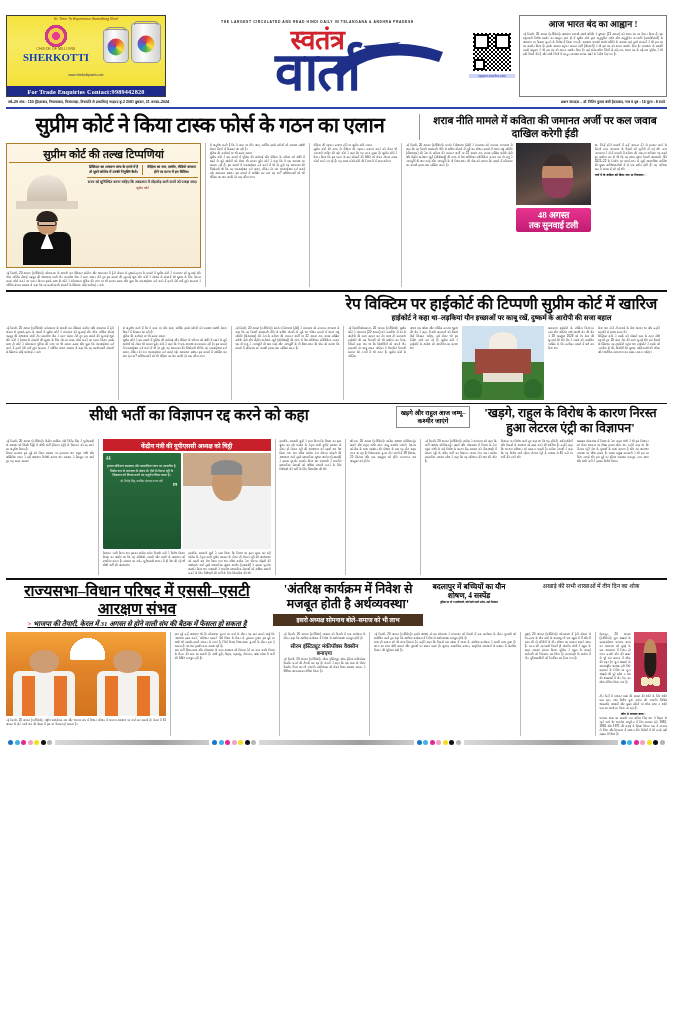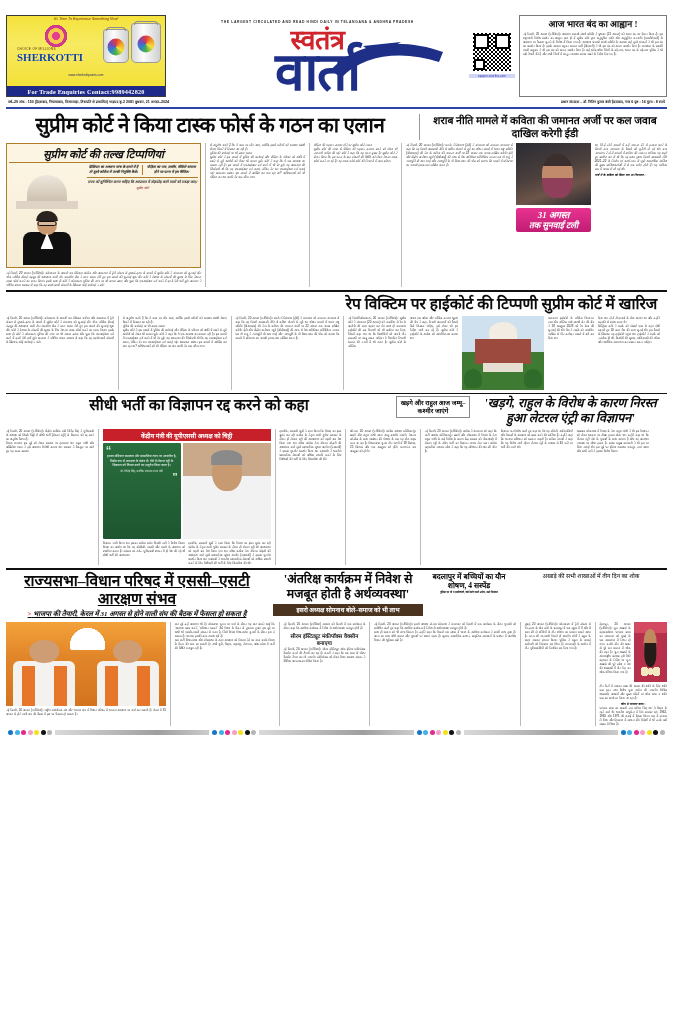--- a/index.html
+++ b/index.html
@@ -24,21 +24,21 @@
     position: relative; overflow: hidden;
   }
   .ad-title {
     text-align: center; font-weight: bold; font-size: 13px; letter-spacing: .2px;
     color: #1a1a6e; text-shadow: 0.5px 0.5px 0 #fff; padding-top: 3px;
     font-family: "Liberation Serif", serif;
   }
   .ad-tag { text-align:center; font-size:3.6px; font-style: italic; color:#7a2a14; padding-top:1px;}
   .ad-mid { position: relative; height: 52px; }
   .ad-logo {
-    position:absolute; left: 10px; top: 4px; width: 78px; 
+    position:absolute; left: 10px; top: 4px; width: 78px; text-align:center;
   }
   .ad-flower { width: 30px; height: 22px; margin: 0 auto;
     background: radial-gradient(circle at 50% 50%, #e53d8f 0 22%, #f7c84a 23% 42%, #d03a8a 43% 60%, transparent 61%);
   }
   .ad-choice { font-size: 3.2px; color:#5a3a10; letter-spacing:.3px; }
   .ad-brand { font-size: 11px; font-weight: bold; color:#123f8e; font-family:"Liberation Serif", serif;
     text-shadow: .4px .4px 0 #fff; line-height: 12px;}
   .ad-buckets { position:absolute; right: 4px; top: 2px; display:flex; gap:2px; align-items:flex-end;}
   .bucket { width: 26px; height: 34px; border-radius: 3px 3px 5px 5px;
     background: linear-gradient(90deg,#d8d8d8,#fdfdfd 40%,#cfcfcf); border:1px solid #9a9a9a; position:relative;}
@@ -292,21 +292,21 @@
 
   <div class="lead-row">
     <div class="lead-left">
       <div class="h-mega">सुप्रीम कोर्ट ने किया टास्क फोर्स के गठन का एलान</div>
     </div>
     <div class="lead-right">
       <div class="h-right">शराब नीति मामले में कविता की जमानत अर्जी पर कल जवाब दाखिल करेगी ईडी</div>
     </div>
   </div>
 
-  <div class="cols" style="padding-top:3px;font-style:italic;">
+  <div class="cols" style="padding-top:3px;">
 
     <div style="width:205px;">
       <div class="ig">
         <div class="ig-h">सुप्रीम कोर्ट की तल्ख टिप्पणियां</div>
         <div class="ig-body">
           <div class="ig-img">
             <div class="court-dome">
               <div class="dome"></div>
                 <div class="dome-base"></div>
             </div>
@@ -349,35 +349,36 @@
 
     <div class="sep"></div>
 
     <div style="width:112px;">
       <div class="body-txt">नई दिल्ली, 20 अगस्त (एजेंसियां)। प्रवर्तन निदेशालय (ईडी) ने मंगलवार को उच्चतम न्यायालय से कहा कि वह दिल्ली आबकारी नीति से कथित घोटाले से जुड़े धन शोधन मामले में भारत राष्ट्र समिति (बीआरएस) की नेता के कविता की जमानत अर्जी पर 22 अगस्त तक जवाब दाखिल करेगी। ईडी और केंद्रीय अन्वेषण ब्यूरो (सीबीआई) की तरफ से पेश अतिरिक्त सॉलिसिटर जनरल एस वी राजू ने न्यायमूर्ति बी आर गवई और न्यायमूर्ति के वी विश्वनाथन की पीठ को बताया कि मामले में प्रतिउत्तर का जवाबी हलफनामा दाखिल करना है।</div>
     </div>
 
     <div style="width:78px;">
       <div class="photo ph-kavita" style="height:62px;"></div>
       <div class="badge-pink" style="margin-top:3px;">
-        <div class="l1">31 अगस्त</div>
+        <div class="l1">48 अगस्त</div>
         <div class="l2">तक सुनवाई टली</div>
       </div>
     </div>
 
     <div style="width:76px;">
       <div class="body-txt">था, जिन्हें दोनों मामलों में उन्हें जमानत देने से इनकार करने के दिल्ली उच्च न्यायालय के फैसले को चुनौती दी गई थी। उच्च न्यायालय ने दोनों मामलों में कविता की जमानत याचिका यह कहते हुए खारिज कर दी थी कि वह प्रथम दृष्टया दिल्ली आबकारी नीति 2021–22 के निर्माण एवं कार्यान्वयन से जुड़ी आपराधिक साजिश की मुख्य साजिशकर्ताओं में से एक प्रतीत होती हैं। यह याचिका बाद में वापस ले ली गई थी।</div>
       <div class="body-txt" style="font-weight:bold;padding-top:2px;">मार्च में के कविता को किया गया था गिरफ्तार :</div>
     </div>
   </div>
 
   <div class="rule-thick" style="margin:3px 0;"></div>
 
   <div style="margin-left:330px;">
     <div class="sec-h">रेप विक्टिम पर हाईकोर्ट की टिप्पणी सुप्रीम कोर्ट में खारिज</div>
+    <div class="sec-sub" style="padding-top:1px;">हाईकोर्ट ने कहा था–लड़कियां यौन इच्छाओं पर काबू रखें, दुष्कर्म के आरोपी की सजा बहाल</div>
   </div>
 
   <div class="cols" style="padding-top:3px;">
 
     <div style="width:108px;">
       <div class="body-txt">नई दिल्ली, 20 अगस्त (एजेंसियां)। कोलकाता के आरजी कर मेडिकल कॉलेज और अस्पताल में ट्रेनी डॉक्टर से दुष्कर्म–हत्या के मामले में सुप्रीम कोर्ट ने मंगलवार को सुनवाई की। चीफ जस्टिस डीवाई चंद्रचूड़ की अध्यक्षता वाली तीन सदस्यीय पीठ ने स्वत: संज्ञान लेते हुए इस मामले की सुनवाई शुरू की। कोर्ट ने देशभर के डॉक्टरों की सुरक्षा के लिए नेशनल टास्क फोर्स बनाने का एलान किया। इसके साथ ही कोर्ट ने कोलकाता पुलिस की जांच पर भी सवाल उठाए और पूछा कि एफआईआर दर्ज करने में इतनी देरी क्यों हुई। अदालत ने पश्चिम बंगाल सरकार से कहा कि वह प्रदर्शनकारी डॉक्टरों के खिलाफ कोई कार्रवाई न करे।</div>
     </div>
     <div class="sep"></div>
     <div style="width:104px;">
       <div class="body-txt" style="white-space:pre-line;">से अनुरोध करते हैं कि वे काम पर लौट आएं, क्योंकि इससे मरीजों को स्वास्थ्य संबंधी सेवाएं मिलने में दिक्कत आ रही है।
@@ -416,21 +417,21 @@
 
   <div class="rule-thick" style="margin:3px 0 2px;"></div>
 
   <div style="display:flex; gap:4px; align-items:flex-start;">
     <div style="width:386px;">
       <div class="sec-h">सीधी भर्ती का विज्ञापन रद्द करने को कहा</div>
     </div>
     <div style="width:74px;">
       <div class="boxed-head">खड़गे और राहुल आज जम्मू–कश्मीर जाएंगे</div>
     </div>
-    <div style="flex:1;font-style:italic;">
+    <div style="flex:1;">
       <div class="sec-h sm">'खड़गे, राहुल के विरोध के कारण निरस्त हुआ लेटरल एंट्री का विज्ञापन'</div>
     </div>
   </div>
 
   <div class="cols" style="padding-top:3px;">
     <div style="width:88px;">
       <div class="body-txt" style="white-space:pre-line;">नई दिल्ली, 20 अगस्त (एजेंसियां)। केंद्रीय कार्मिक मंत्री जितेंद्र सिंह ने यूपीएससी के अध्यक्ष को लिखी चिट्ठी में सीधी भर्ती (लेटरल एंट्री) के विज्ञापन को रद्द करने का अनुरोध किया है।
 विपक्ष लगातार इस मुद्दे को लेकर सरकार पर हमलावर था। राहुल गांधी और अखिलेश यादव ने इसे आरक्षण विरोधी बताया था। सरकार ने बैकफुट पर आते हुए यह कदम उठाया।</div>
     </div>
     <div class="sep"></div>

